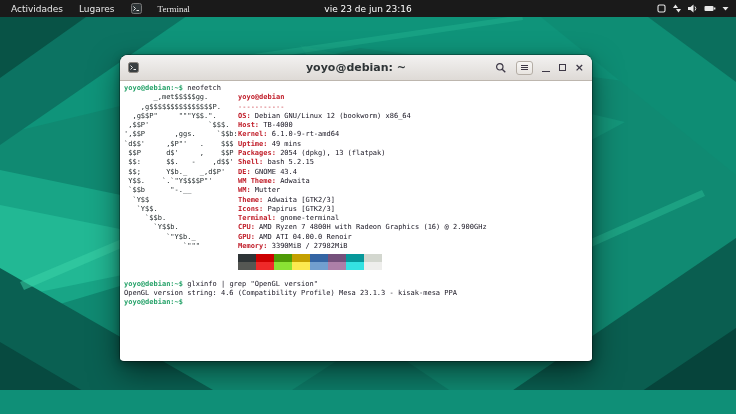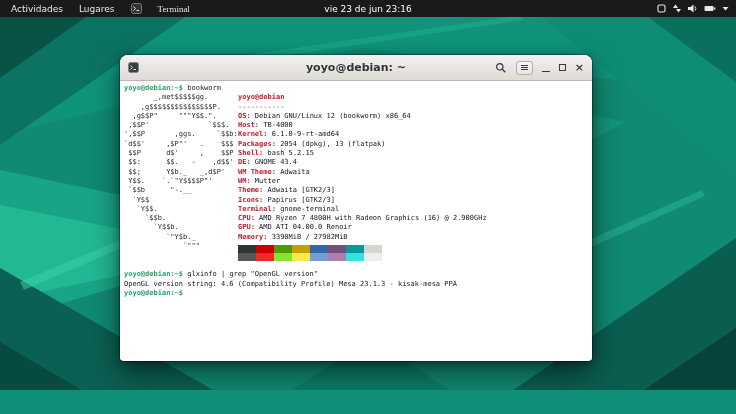--- a/index.html
+++ b/index.html
@@ -139,21 +139,21 @@
             <span class="min-glyph"></span>
           </span>
         <span class="hb-btn">
             <span class="max-glyph"></span>
           </span>
         <span class="hb-btn close-glyph">×</span>
       </div>
     </div>
 
     <div class="term">
-      <div class="tline"><span class="prompt">yoyo@debian:~$</span><span> </span><span>bookworm</span></div>
+      <div class="tline"><span class="prompt">yoyo@debian:~$</span><span> </span><span>neofetch</span></div>
 
       <div class="nf">
         <pre class="nf-art">       _,met$$$$$gg.
     ,g$$$$$$$$$$$$$$$P.
   ,g$$P"     """Y$$.".
  ,$$P'              `$$$.
 ',$$P       ,ggs.     `$$b:
 `d$$'     ,$P"'   .    $$$
  $$P      d$'     ,    $$P
  $$:      $$.   -    ,d$$'
@@ -166,20 +166,21 @@
        `Y$$b.
           `"Y$b._
               `"""</pre>
         <div class="nf-info">
           <div class="tline nf-title">yoyo@debian</div>
           <div class="tline nf-sep">-----------</div>
           <div id="nf-lines">
               <div class="tline"><span class="nfl">OS:</span> Debian GNU/Linux 12 (bookworm) x86_64</div>
               <div class="tline"><span class="nfl">Host:</span> TB-4000</div>
               <div class="tline"><span class="nfl">Kernel:</span> 6.1.0-9-rt-amd64</div>
+              <div class="tline"><span class="nfl">Uptime:</span> 49 mins</div>
               <div class="tline"><span class="nfl">Packages:</span> 2054 (dpkg), 13 (flatpak)</div>
               <div class="tline"><span class="nfl">Shell:</span> bash 5.2.15</div>
               <div class="tline"><span class="nfl">DE:</span> GNOME 43.4</div>
               <div class="tline"><span class="nfl">WM Theme:</span> Adwaita</div>
               <div class="tline"><span class="nfl">WM:</span> Mutter</div>
               <div class="tline"><span class="nfl">Theme:</span> Adwaita [GTK2/3]</div>
               <div class="tline"><span class="nfl">Icons:</span> Papirus [GTK2/3]</div>
               <div class="tline"><span class="nfl">Terminal:</span> gnome-terminal</div>
               <div class="tline"><span class="nfl">CPU:</span> AMD Ryzen 7 4800H with Radeon Graphics (16) @ 2.900GHz</div>
               <div class="tline"><span class="nfl">GPU:</span> AMD ATI 04.00.0 Renoir</div>

